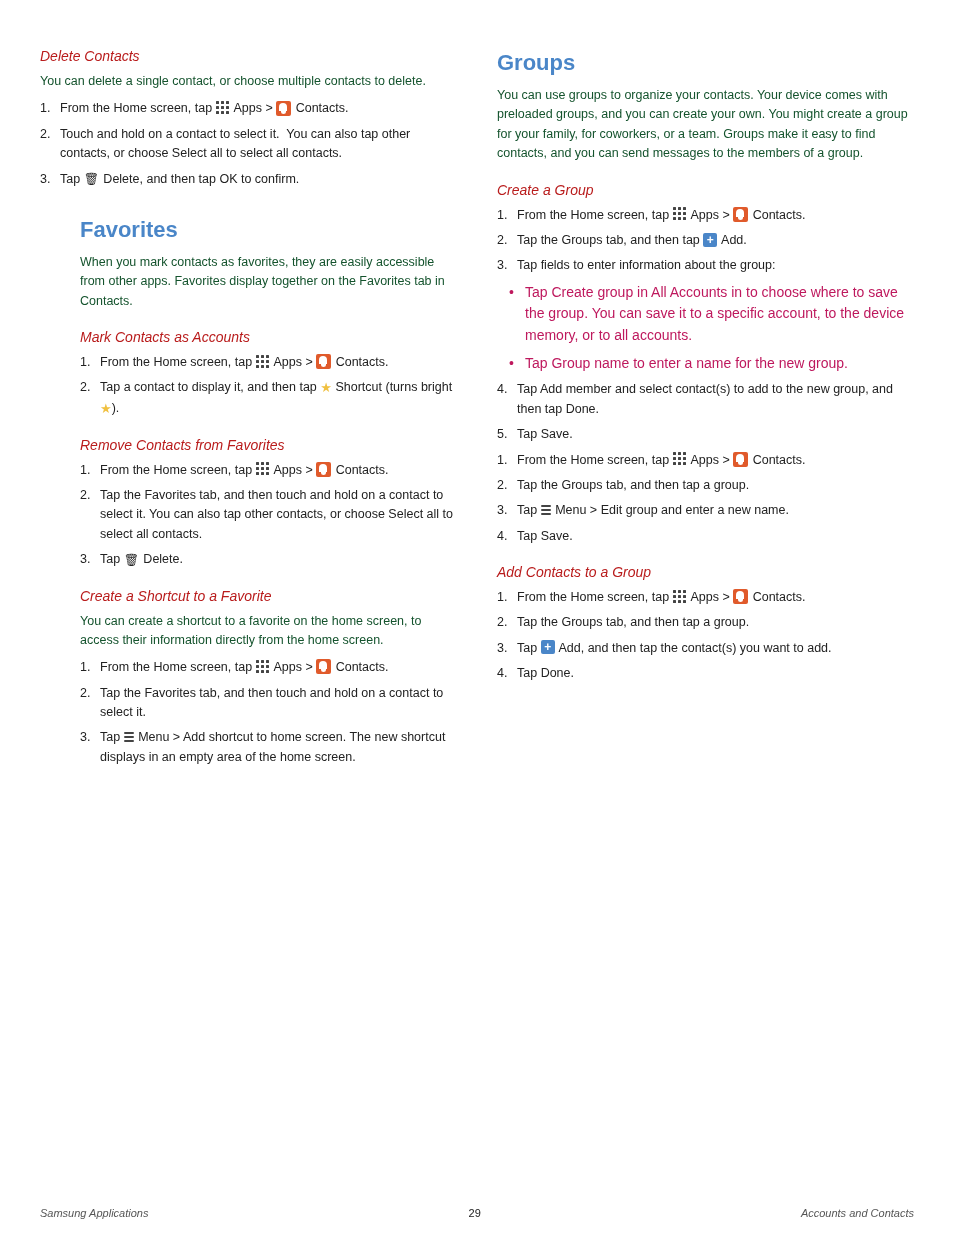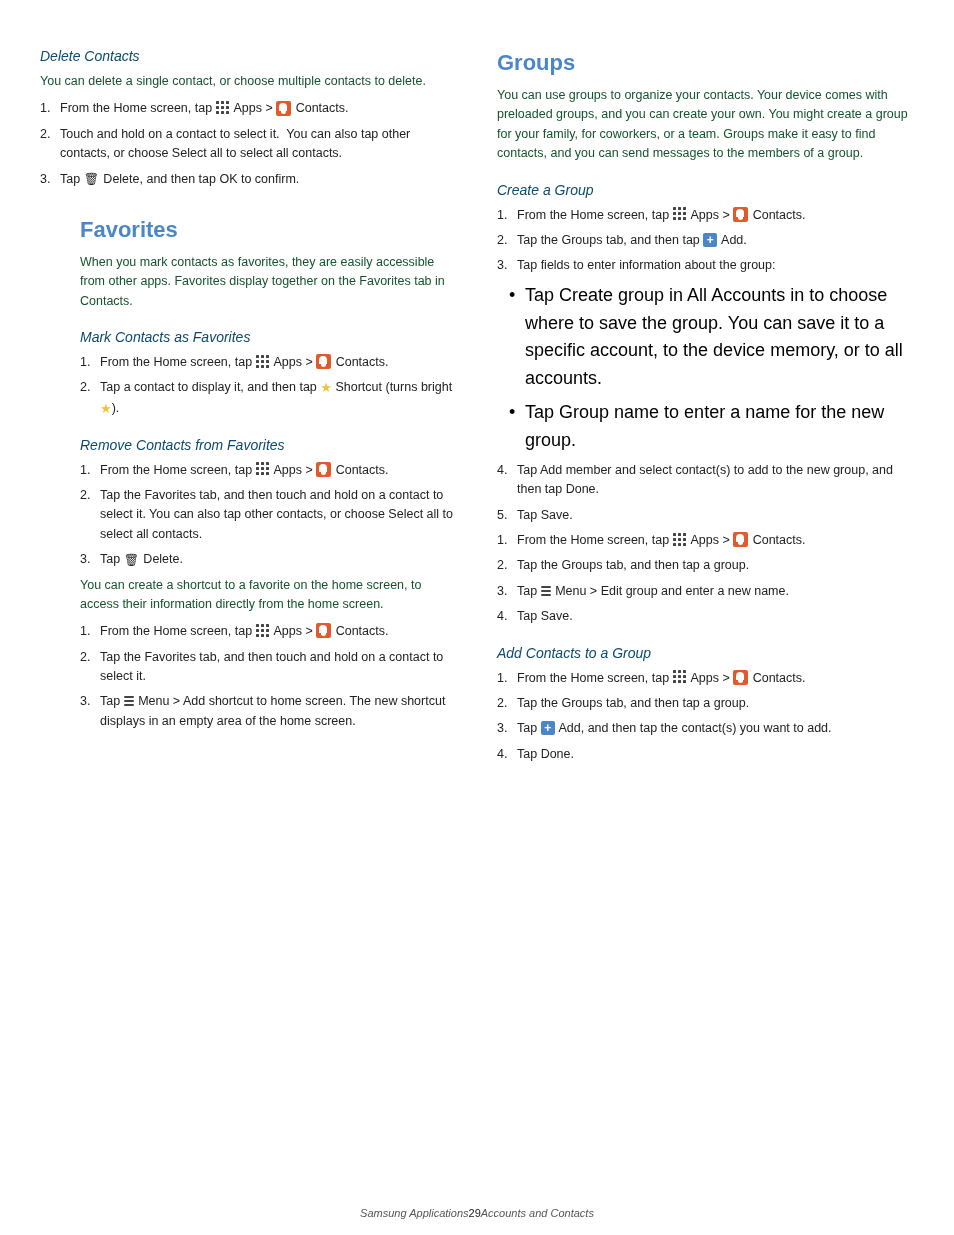--- a/index.html
+++ b/index.html
@@ -29,21 +29,21 @@
     .section-title {
       font-size: 22px;
       font-weight: bold;
       color: #4a86c8;
       margin-bottom: 10px;
       margin-top: 20px;
     }
     .subsection-title {
       font-style: italic;
       font-size: 14px;
-      color: #0c4a6e;
+      color: #b91c1c;
       margin-bottom: 8px;
       margin-top: 18px;
     }
     .body-text {
       font-size: 12.5px;
       line-height: 1.55;
       color: #14532d;
       margin-bottom: 8px;
     }
     .numbered-list {
@@ -63,23 +63,23 @@
       position: absolute;
       left: 0;
       top: 0;
     }
     .bullet-list {
       list-style: none;
       margin: 6px 0 6px 12px;
       padding: 0;
     }
     .bullet-list li {
-      font-size: 18px;
+      font-size: 14px;
       line-height: 1.55;
-      color: #000000;
+      color: #be185d;
       margin-bottom: 6px;
       padding-left: 16px;
       position: relative;
     }
     .bullet-list li::before {
       content: '•';
       position: absolute;
       left: 0;
     }
     .bold { font-weight: normal; }
@@ -177,21 +177,21 @@
       font-weight: bold;
       position: relative;
       top: -1px;
     }
     .footer {
       position: absolute;
       bottom: 16px;
       left: 40px;
       right: 40px;
       display: flex;
-      justify-content: center;
+      justify-content: space-between;
       font-size: 11px;
       color: #555;
       font-style: italic;
     }
     .page-num {
       font-style: normal;
       color: #222;
     }
   </style>
 </head>
@@ -232,21 +232,21 @@
           Tap <span class="trash-icon">🗑</span> <span class="bold">Delete</span>, and then tap <span class="bold">OK</span> to confirm.
         </li>
       </ol>
     </div>
 
     <div style="margin-top:28px;margin-left:40px;">
       <div class="section-title">Favorites</div>
       <p class="body-text">When you mark contacts as favorites, they are easily accessible from other apps. Favorites display together on the Favorites tab in Contacts.</p>
 
       <div>
-        <div class="subsection-title">Mark Contacts as Favorites</div>
+        <div class="subsection-title">Mark Contacts as Accounts</div>
         <ol class="numbered-list">
           <li>
             <span class="num">1.</span>
             From the Home screen, tap
             <span class="apps-icon-dots">
                 <span></span>
                 <span></span>
                 <span></span>
                 <span></span>
                 <span></span>
@@ -294,20 +294,21 @@
             Tap the <span class="bold">Favorites</span> tab, and then touch and hold on a contact to select it. You can also tap other contacts, or choose Select all to select all contacts.
           </li>
           <li>
             <span class="num">3.</span>
             Tap <span class="trash-icon">🗑</span> <span class="bold">Delete</span>.
           </li>
         </ol>
       </div>
 
       <div>
+        <div class="subsection-title">Create a Shortcut to a Favorite</div>
         <p class="body-text">You can create a shortcut to a favorite on the home screen, to access their information directly from the home screen.</p>
         <ol class="numbered-list">
           <li>
             <span class="num">1.</span>
             From the Home screen, tap
             <span class="apps-icon-dots">
                 <span></span>
                 <span></span>
                 <span></span>
                 <span></span>

